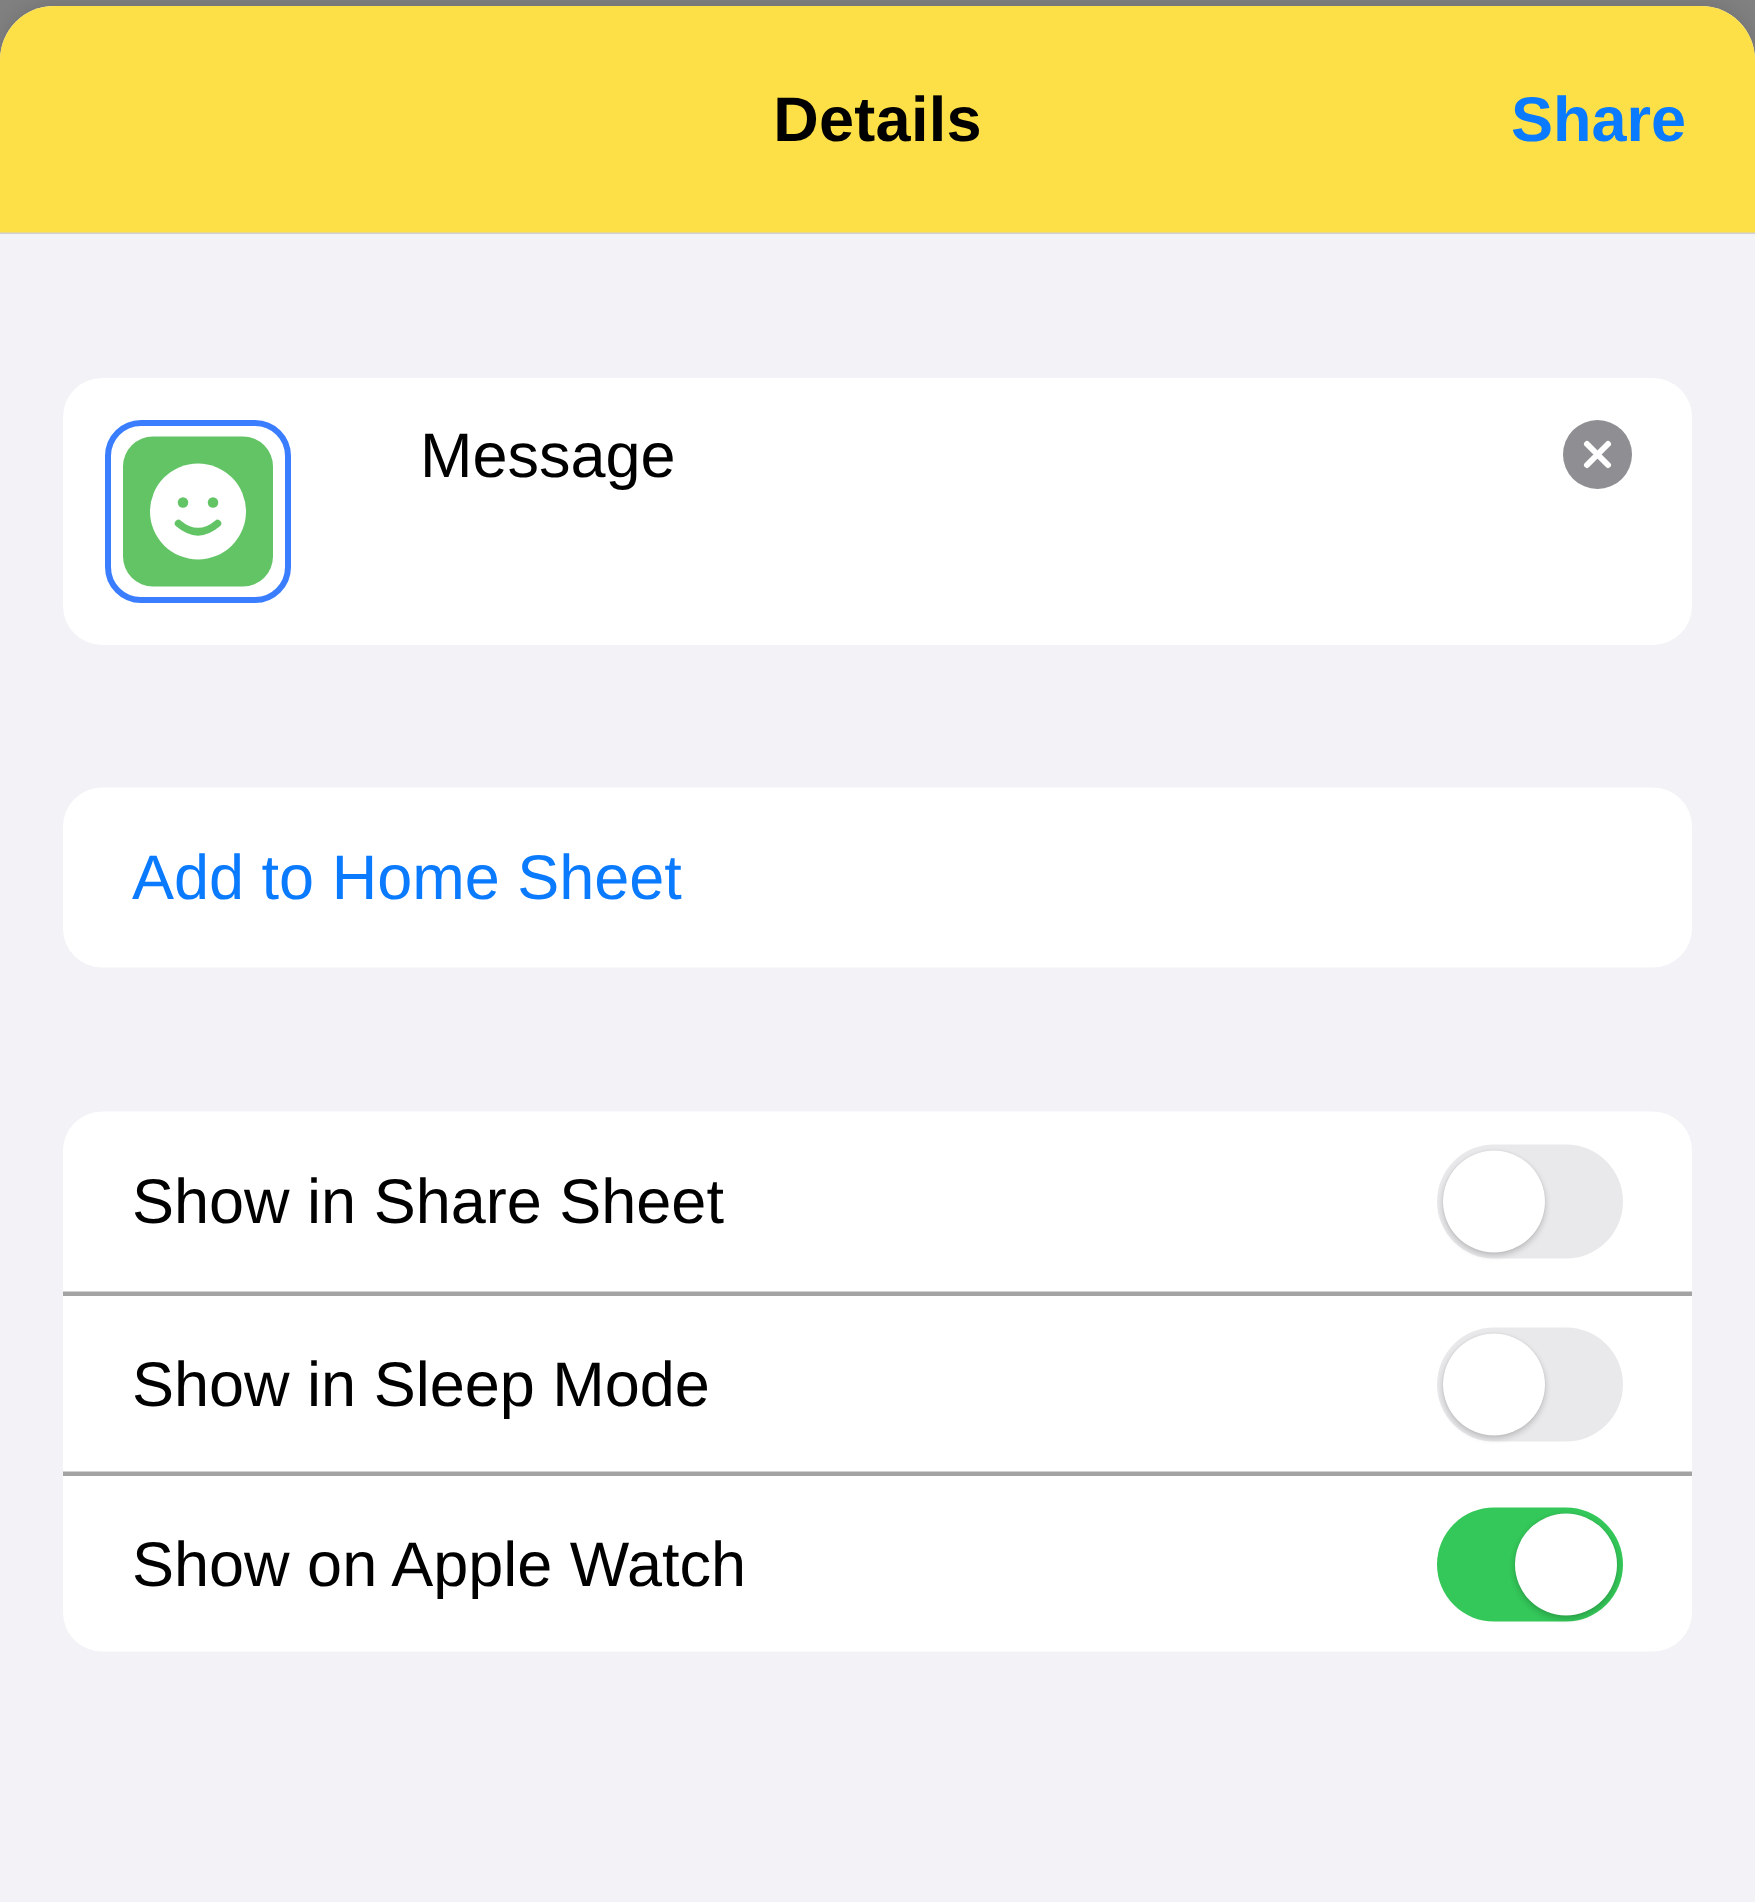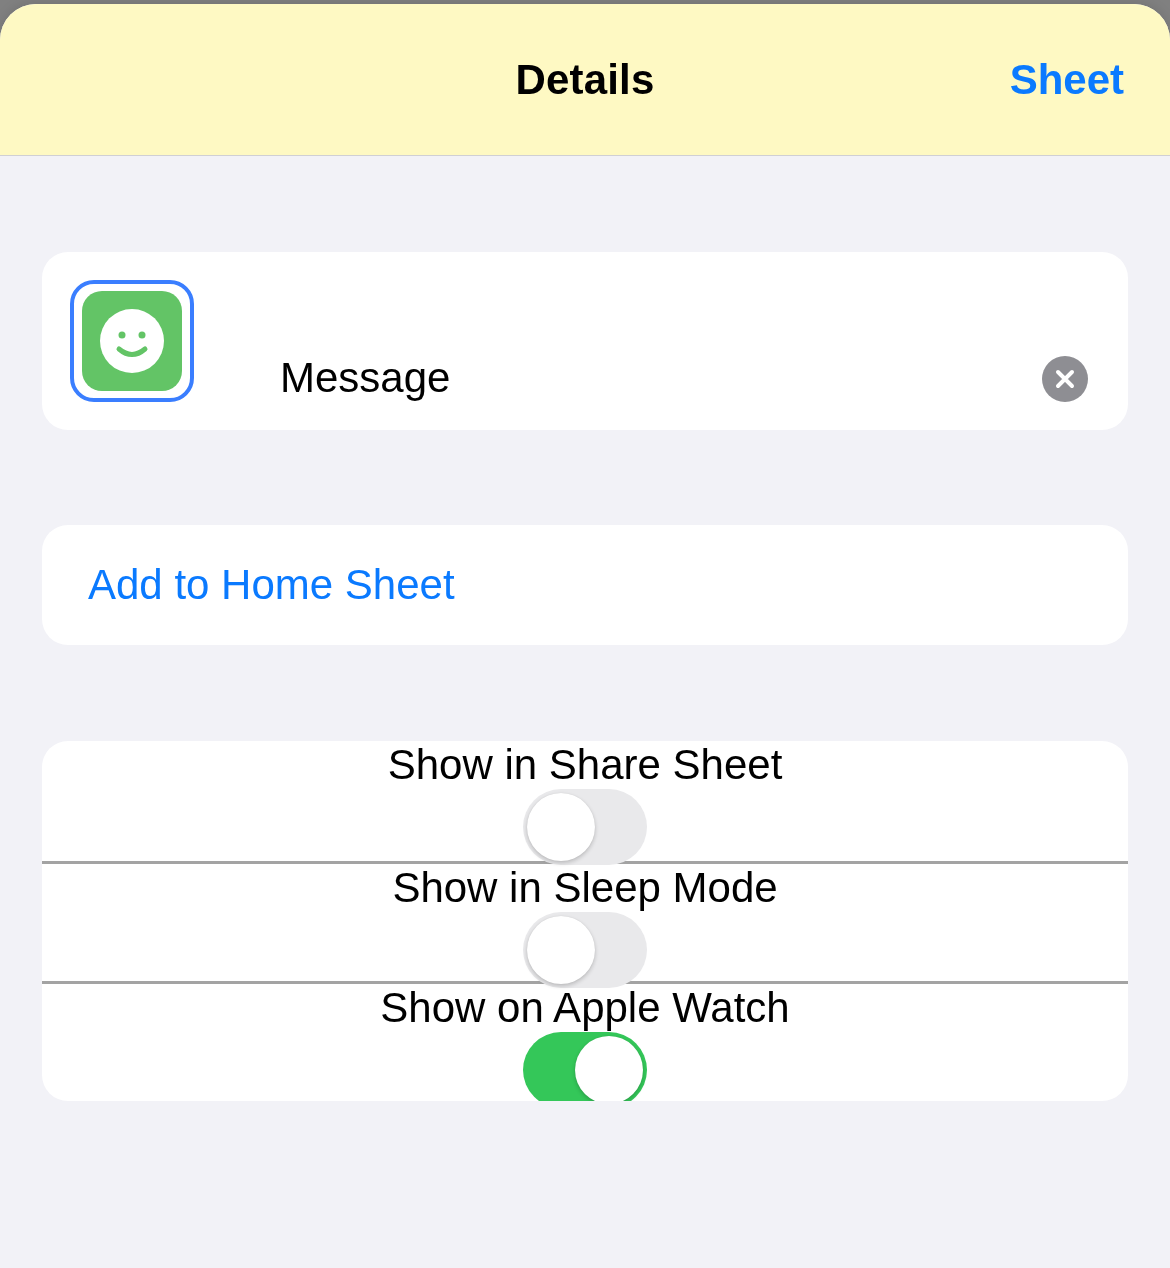--- a/index.html
+++ b/index.html
@@ -28,21 +28,21 @@
       overflow: hidden;
       box-shadow: 0 -2px 12px rgba(0,0,0,0.1);
     }
 
     .navbar {
       position: relative;
       height: 152px;
       display: flex;
       align-items: center;
       justify-content: center;
-      background: #fef9c3;
+      background: #fde047;
       border-bottom: 1px solid #d0d0d4;
     }
 
     .navbar-title {
       font-size: 42px;
       font-weight: 600;
       color: #000;
       letter-spacing: 0.2px;
     }
 
@@ -62,21 +62,21 @@
     }
 
     .group {
       background: #fff;
       border-radius: 26px;
       overflow: hidden;
     }
 
     .name-row {
       display: flex;
-      align-items: flex-end;
+      align-items: flex-start;
       padding: 28px 40px 28px 28px;
       gap: 86px;
     }
 
     .icon-frame {
       width: 124px;
       height: 122px;
       border: 4px solid #3a7eff;
       border-radius: 24px;
       display: flex;
@@ -132,21 +132,20 @@
       color: #0a7aff;
       cursor: pointer;
     }
 
     .toggle-row {
       display: flex;
       align-items: center;
       justify-content: space-between;
       padding: 0 46px;
       height: 120px;
-      flex-direction: column;
     }
 
     .toggle-row + .toggle-row {
       border-top: 3px solid #a3a3a3;
     }
 
     .toggle-label {
       font-size: 42px;
       color: #000;
     }
@@ -186,21 +185,21 @@
       left: 52px;
     }
   </style>
 </head>
 <body>
 
 <div class="sheet">
 
   <div class="navbar">
     <div class="navbar-title">Details</div>
-    <div class="navbar-done">Sheet</div>
+    <div class="navbar-done">Share</div>
   </div>
 
   <div class="content">
 
     <div class="group">
       <div class="name-row">
         <div class="icon-frame">
           <div class="icon-tile">
             <svg width="70" height="70" viewBox="0 0 70 70">
               <circle cx="35" cy="35" r="32" fill="#ffffff"></circle>

